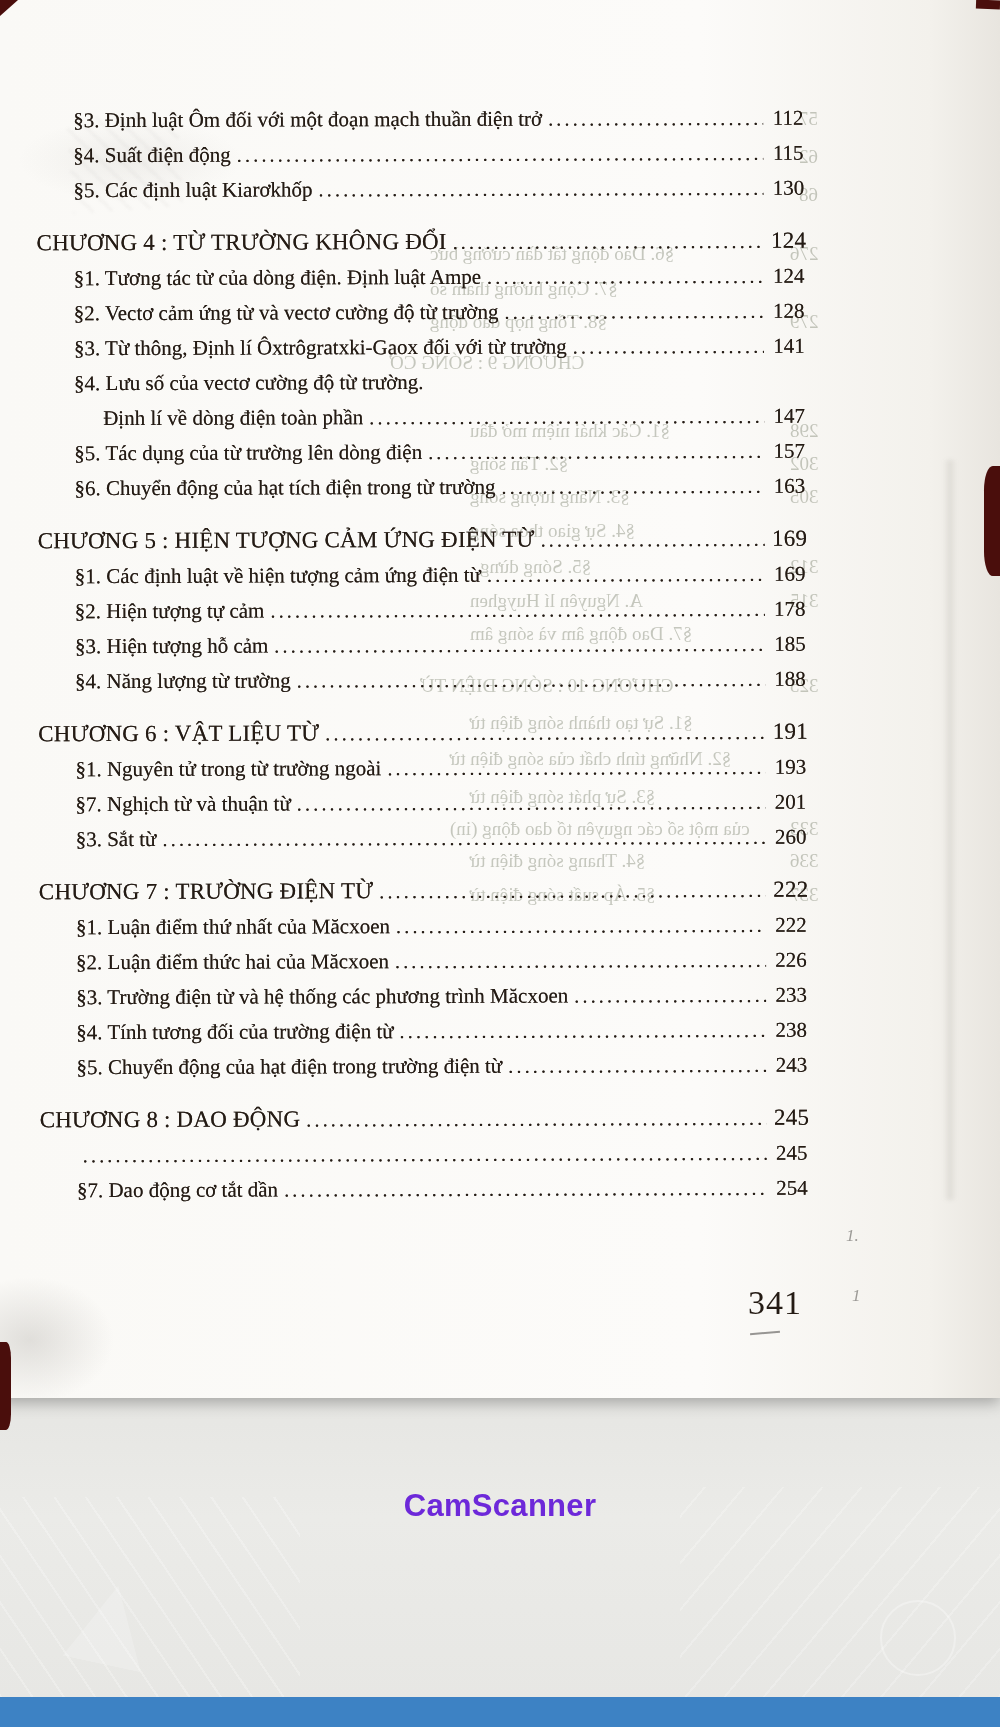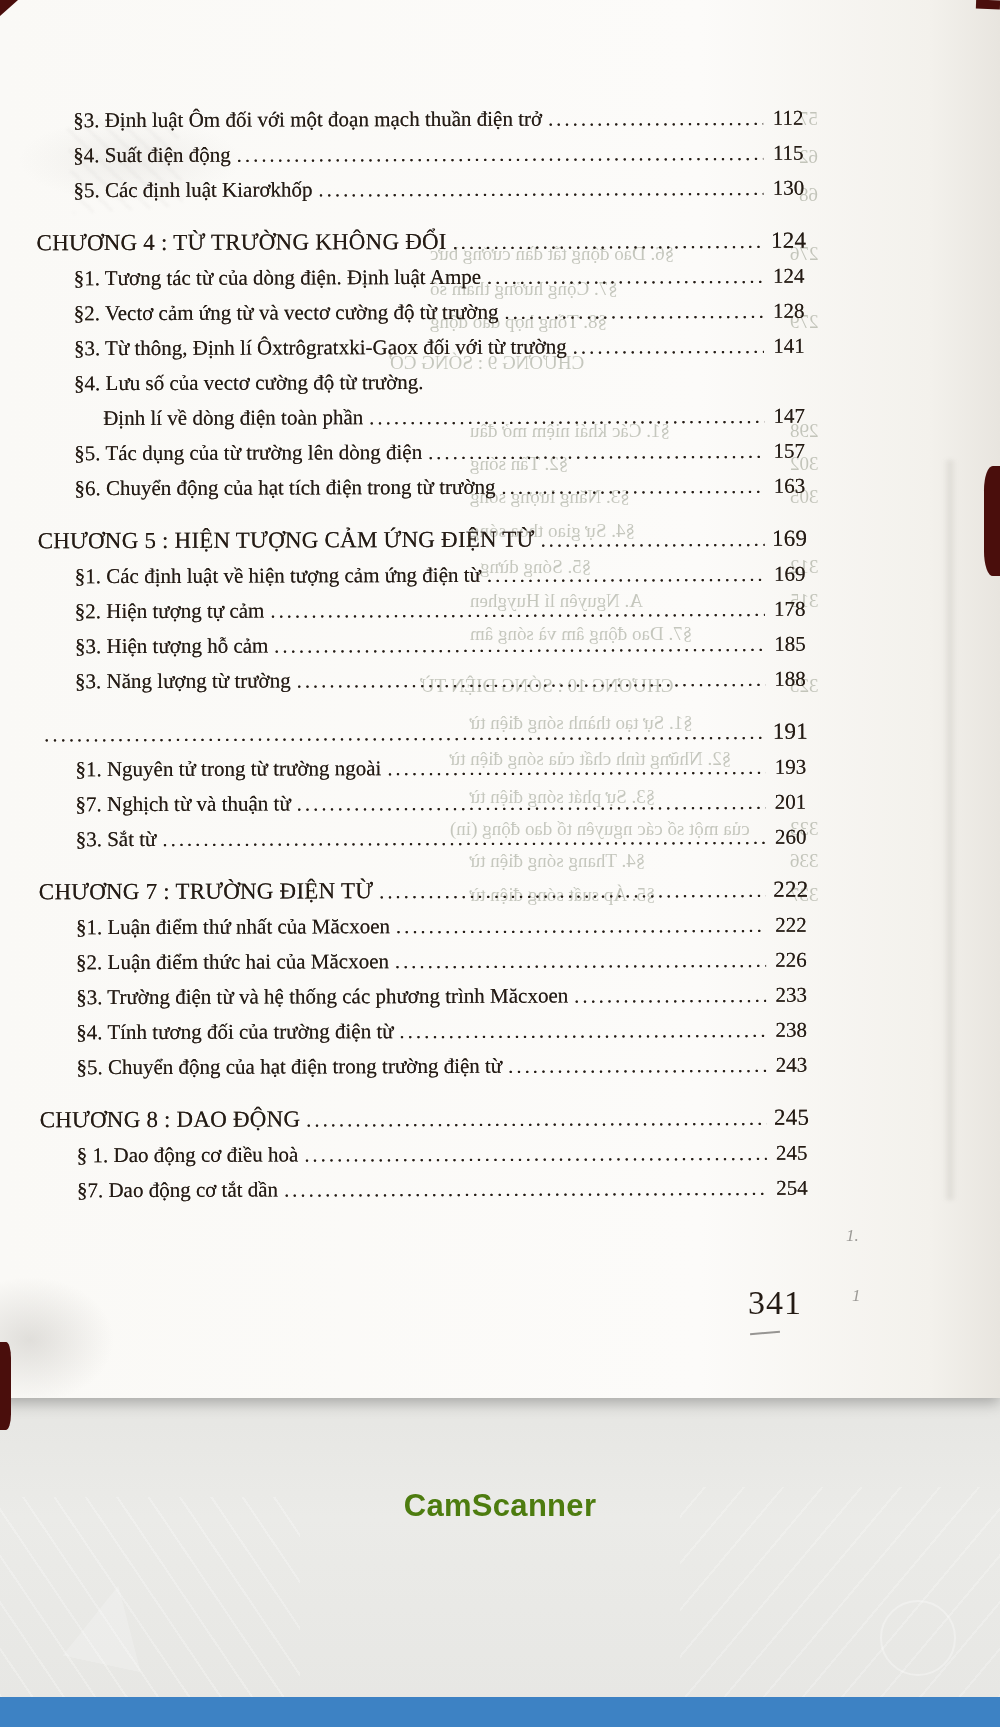--- a/index.html
+++ b/index.html
@@ -104,21 +104,21 @@
     background: repeating-linear-gradient(-50deg, rgba(255,255,255,0.5) 0 2px, transparent 2px 30px);
   }
   .band-shape { position: absolute; border: 2px solid rgba(255,255,255,0.55); opacity: 0.6; }
   .band-shape.tri { left: 70px; top: 1585px; width: 80px; height: 80px; clip-path: polygon(50% 0, 100% 100%, 0 100%); border: none; background: rgba(255,255,255,0.35); transform: rotate(12deg); z-index: 0; }
   .band-shape.circ { left: 880px; top: 1600px; width: 72px; height: 72px; border-radius: 50%; }
 
   .camscanner {
     position: absolute; left: 0; right: 0; top: 1488px; text-align: center;
     font-family: "Liberation Sans", "DejaVu Sans", sans-serif;
     font-size: 31px; font-weight: 600; letter-spacing: 0.3px;
-    color: #4d7c0f; z-index: 2;
+    color: #6d28d9; z-index: 2;
   }
 
   .footer-bar {
     position: absolute; left: 0; bottom: 0; width: 1000px; height: 30px;
     background: #3d82c4; z-index: 4;
   }
 </style>
 </head>
 <body>
 
@@ -283,25 +283,26 @@
           <span class="label">§2. Hiện tượng tự cảm</span>
           <span class="dots"></span>
           <span class="pagenum">178</span>
         </div>
         <div class="row entry">
           <span class="label">§3. Hiện tượng hỗ cảm</span>
           <span class="dots"></span>
           <span class="pagenum">185</span>
         </div>
         <div class="row entry">
-          <span class="label">§3. Năng lượng từ trường</span>
+          <span class="label">§4. Năng lượng từ trường</span>
           <span class="dots"></span>
           <span class="pagenum">188</span>
         </div>
         <div class="row chapter">
+          <span class="label">CHƯƠNG 6 : VẬT LIỆU TỪ</span>
           <span class="dots"></span>
           <span class="pagenum">191</span>
         </div>
         <div class="row entry">
           <span class="label">§1. Nguyên tử trong từ trường ngoài</span>
           <span class="dots"></span>
           <span class="pagenum">193</span>
         </div>
         <div class="row entry">
           <span class="label">§7. Nghịch từ và thuận từ</span>
@@ -342,21 +343,20 @@
           <span class="label">§5. Chuyển động của hạt điện trong trường điện từ</span>
           <span class="dots"></span>
           <span class="pagenum">243</span>
         </div>
         <div class="row chapter">
           <span class="label">CHƯƠNG 8 : DAO ĐỘNG</span>
           <span class="dots"></span>
           <span class="pagenum">245</span>
         </div>
         <div class="row entry">
-          <span class="label">§ 1. Dao động cơ điều hoà</span>
           <span class="dots"></span>
           <span class="pagenum">245</span>
         </div>
         <div class="row entry">
           <span class="label">§7. Dao động cơ tắt dần</span>
           <span class="dots"></span>
           <span class="pagenum">254</span>
         </div>
       </div>
 

